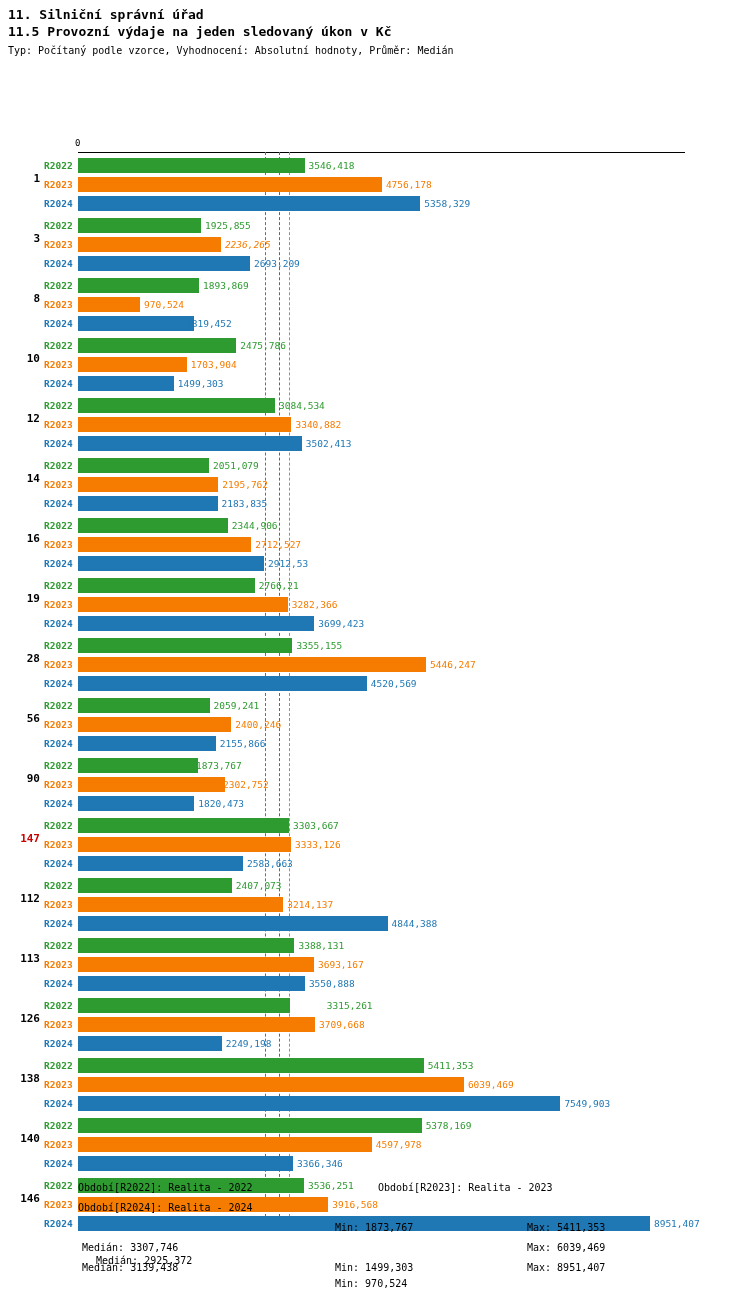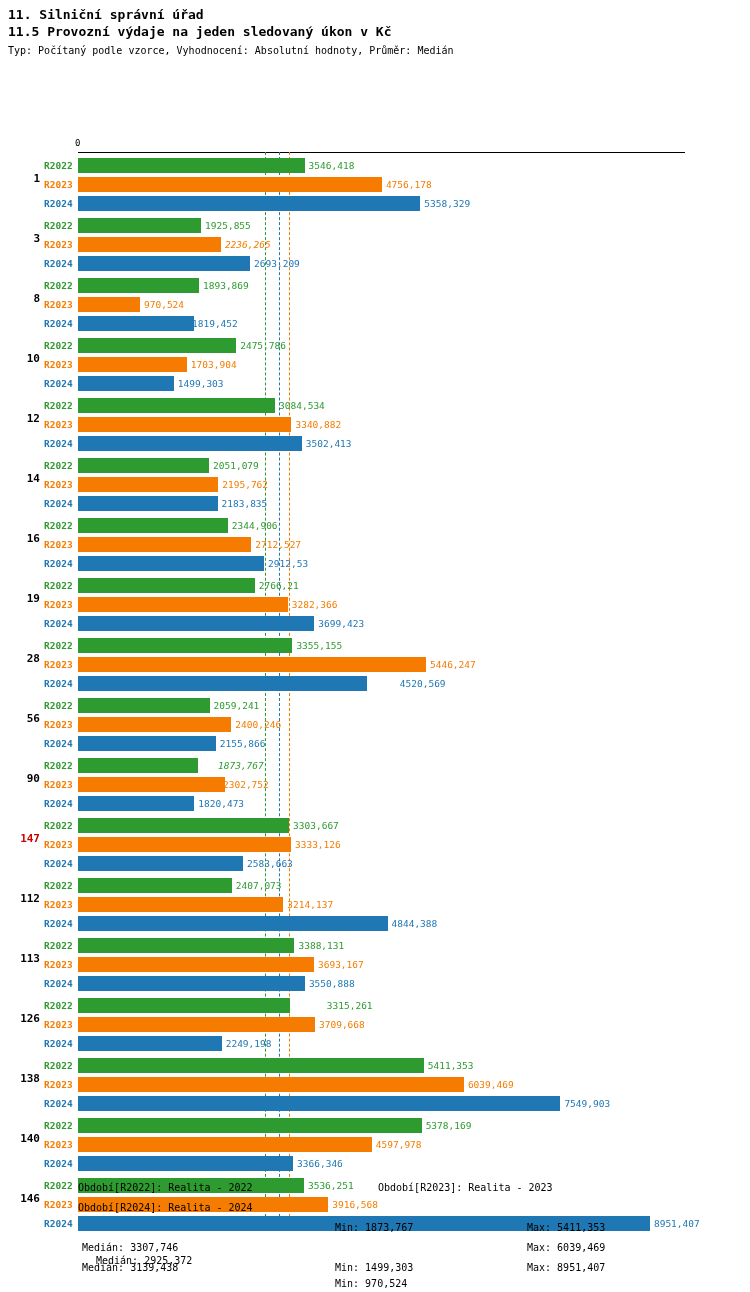--- a/index.html
+++ b/index.html
@@ -195,21 +195,21 @@
           <div class="bar-value" style="left: 203.008px; color: rgb(46, 155, 48);">1893,869</div>
         </div>
         <div class="bar-row" style="top: 19px;">
           <div class="series-label" style="color: rgb(245, 124, 0);">R2023</div>
           <div class="bar" style="width: 62.0114px; background: rgb(245, 124, 0);"></div>
           <div class="bar-value" style="left: 144.011px; color: rgb(245, 124, 0);">970,524</div>
         </div>
         <div class="bar-row" style="top: 38px;">
           <div class="series-label" style="color: rgb(31, 119, 180);">R2024</div>
           <div class="bar" style="width: 116.253px; background: rgb(31, 119, 180);"></div>
-          <div class="bar-value" style="left: 192px; color: rgb(31, 119, 180);">1819,452</div>
+          <div class="bar-value" style="left: 186px; color: rgb(31, 119, 180);">1819,452</div>
         </div>
       </div>
       <div class="group" style="top: 272px; height: 60px;">
         <div class="group-label">10</div>
         <div class="bar-row" style="top: 0px;">
           <div class="series-label" style="color: rgb(46, 155, 48);">R2022</div>
           <div class="bar" style="width: 158.19px; background: rgb(46, 155, 48);"></div>
           <div class="bar-value" style="left: 240.19px; color: rgb(46, 155, 48);">2475,786</div>
         </div>
         <div class="bar-row" style="top: 19px;">
@@ -303,21 +303,21 @@
           <div class="bar-value" style="left: 296.377px; color: rgb(46, 155, 48);">3355,155</div>
         </div>
         <div class="bar-row" style="top: 19px;">
           <div class="series-label" style="color: rgb(245, 124, 0);">R2023</div>
           <div class="bar" style="width: 347.987px; background: rgb(245, 124, 0);"></div>
           <div class="bar-value" style="left: 429.987px; color: rgb(245, 124, 0);">5446,247</div>
         </div>
         <div class="bar-row" style="top: 38px;">
           <div class="series-label" style="color: rgb(31, 119, 180);">R2024</div>
           <div class="bar" style="width: 288.841px; background: rgb(31, 119, 180);"></div>
-          <div class="bar-value" style="left: 370.841px; color: rgb(31, 119, 180); margin-left: 29px;">4520,569</div>
+          <div class="bar-value" style="left: 370.841px; color: rgb(31, 119, 180);">4520,569</div>
         </div>
       </div>
       <div class="group" style="top: 632px; height: 60px;">
         <div class="group-label">56</div>
         <div class="bar-row" style="top: 0px;">
           <div class="series-label" style="color: rgb(46, 155, 48);">R2022</div>
           <div class="bar" style="width: 131.575px; background: rgb(46, 155, 48);"></div>
           <div class="bar-value" style="left: 213.575px; color: rgb(46, 155, 48);">2059,241</div>
         </div>
         <div class="bar-row" style="top: 19px;">
@@ -329,21 +329,21 @@
           <div class="series-label" style="color: rgb(31, 119, 180);">R2024</div>
           <div class="bar" style="width: 137.748px; background: rgb(31, 119, 180);"></div>
           <div class="bar-value" style="left: 219.748px; color: rgb(31, 119, 180);">2155,866</div>
         </div>
       </div>
       <div class="group" style="top: 692px; height: 60px;">
         <div class="group-label">90</div>
         <div class="bar-row" style="top: 0px;">
           <div class="series-label" style="color: rgb(46, 155, 48);">R2022</div>
           <div class="bar" style="width: 119.724px; background: rgb(46, 155, 48);"></div>
-          <div class="bar-value" style="left: 218px; color: rgb(46, 155, 48); font-style: italic;">1873,767</div>
+          <div class="bar-value" style="left: 196px; color: rgb(46, 155, 48);">1873,767</div>
         </div>
         <div class="bar-row" style="top: 19px;">
           <div class="series-label" style="color: rgb(245, 124, 0);">R2023</div>
           <div class="bar" style="width: 147.134px; background: rgb(245, 124, 0);"></div>
           <div class="bar-value" style="left: 223px; color: rgb(245, 124, 0); text-align: center;">2302,752</div>
         </div>
         <div class="bar-row" style="top: 38px;">
           <div class="series-label" style="color: rgb(31, 119, 180);">R2024</div>
           <div class="bar" style="width: 116.319px; background: rgb(31, 119, 180);"></div>
           <div class="bar-value" style="left: 198.319px; color: rgb(31, 119, 180);">1820,473</div>

